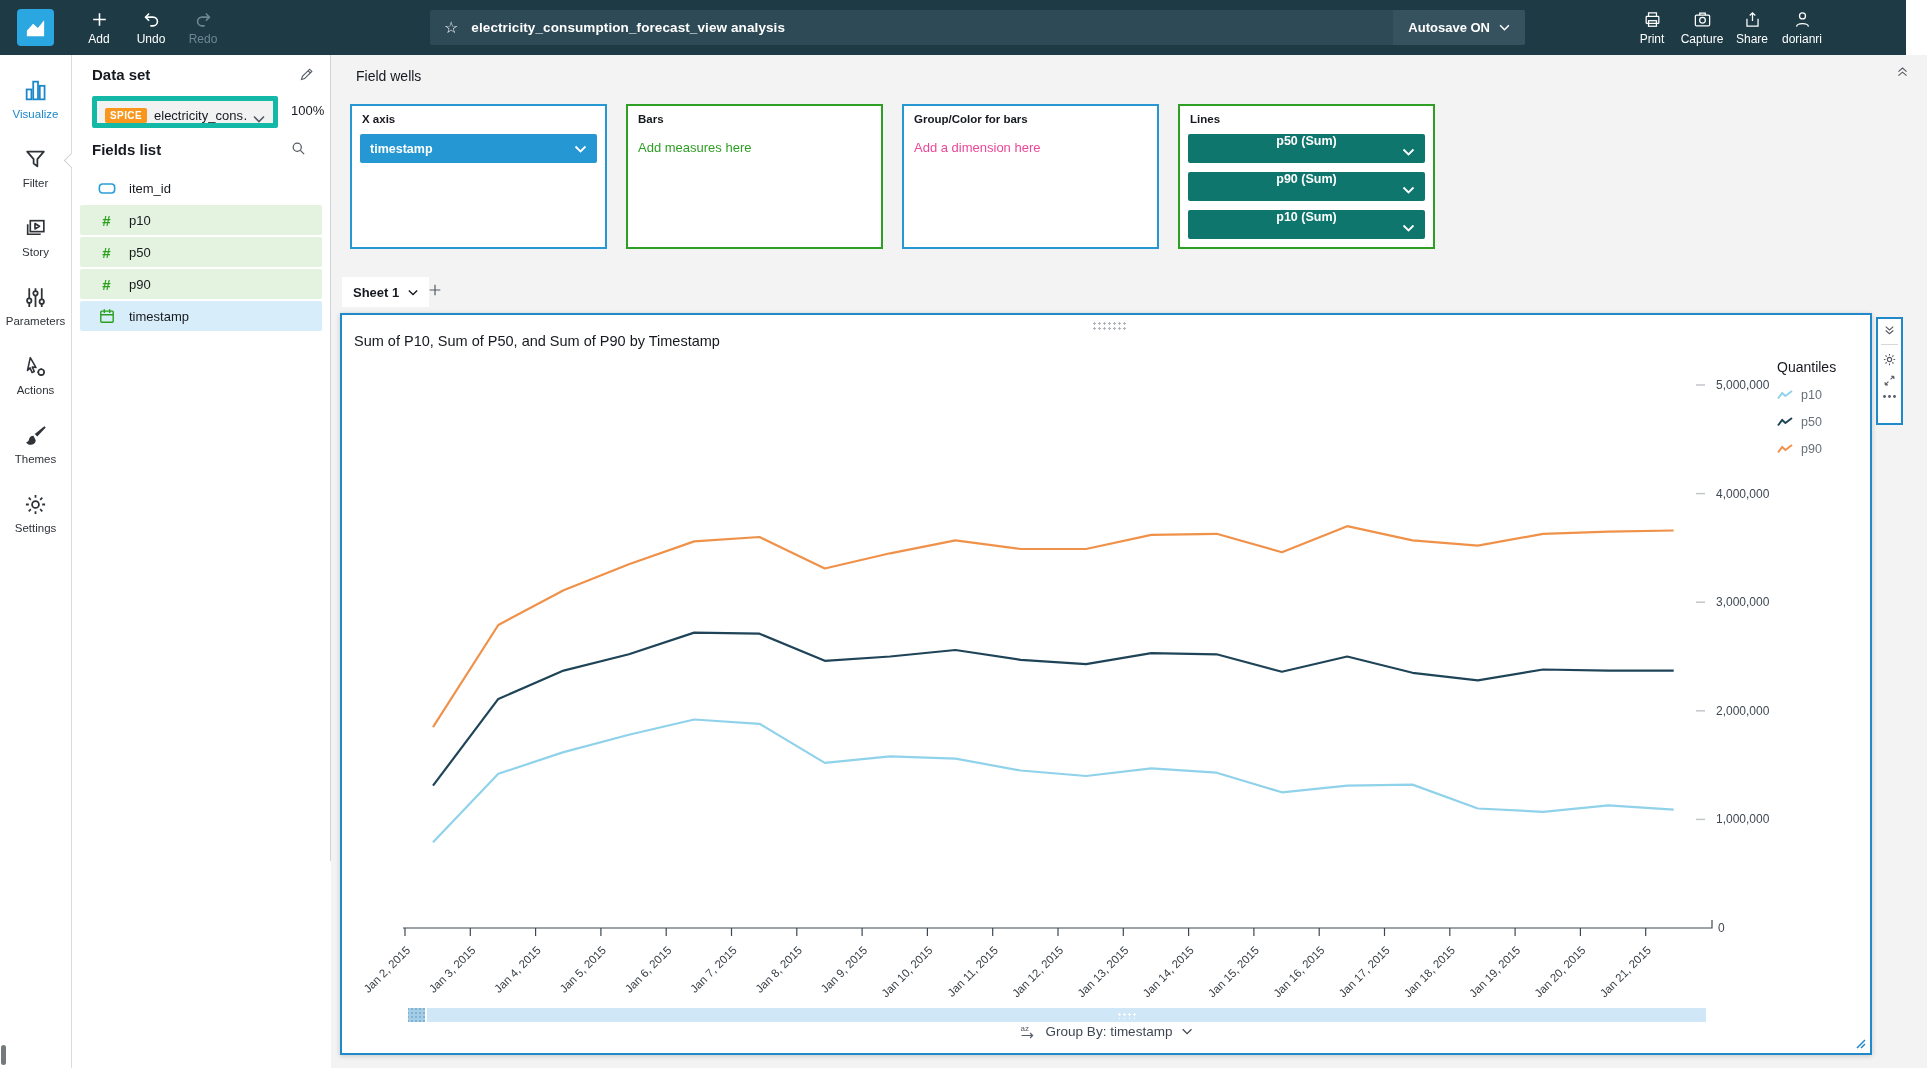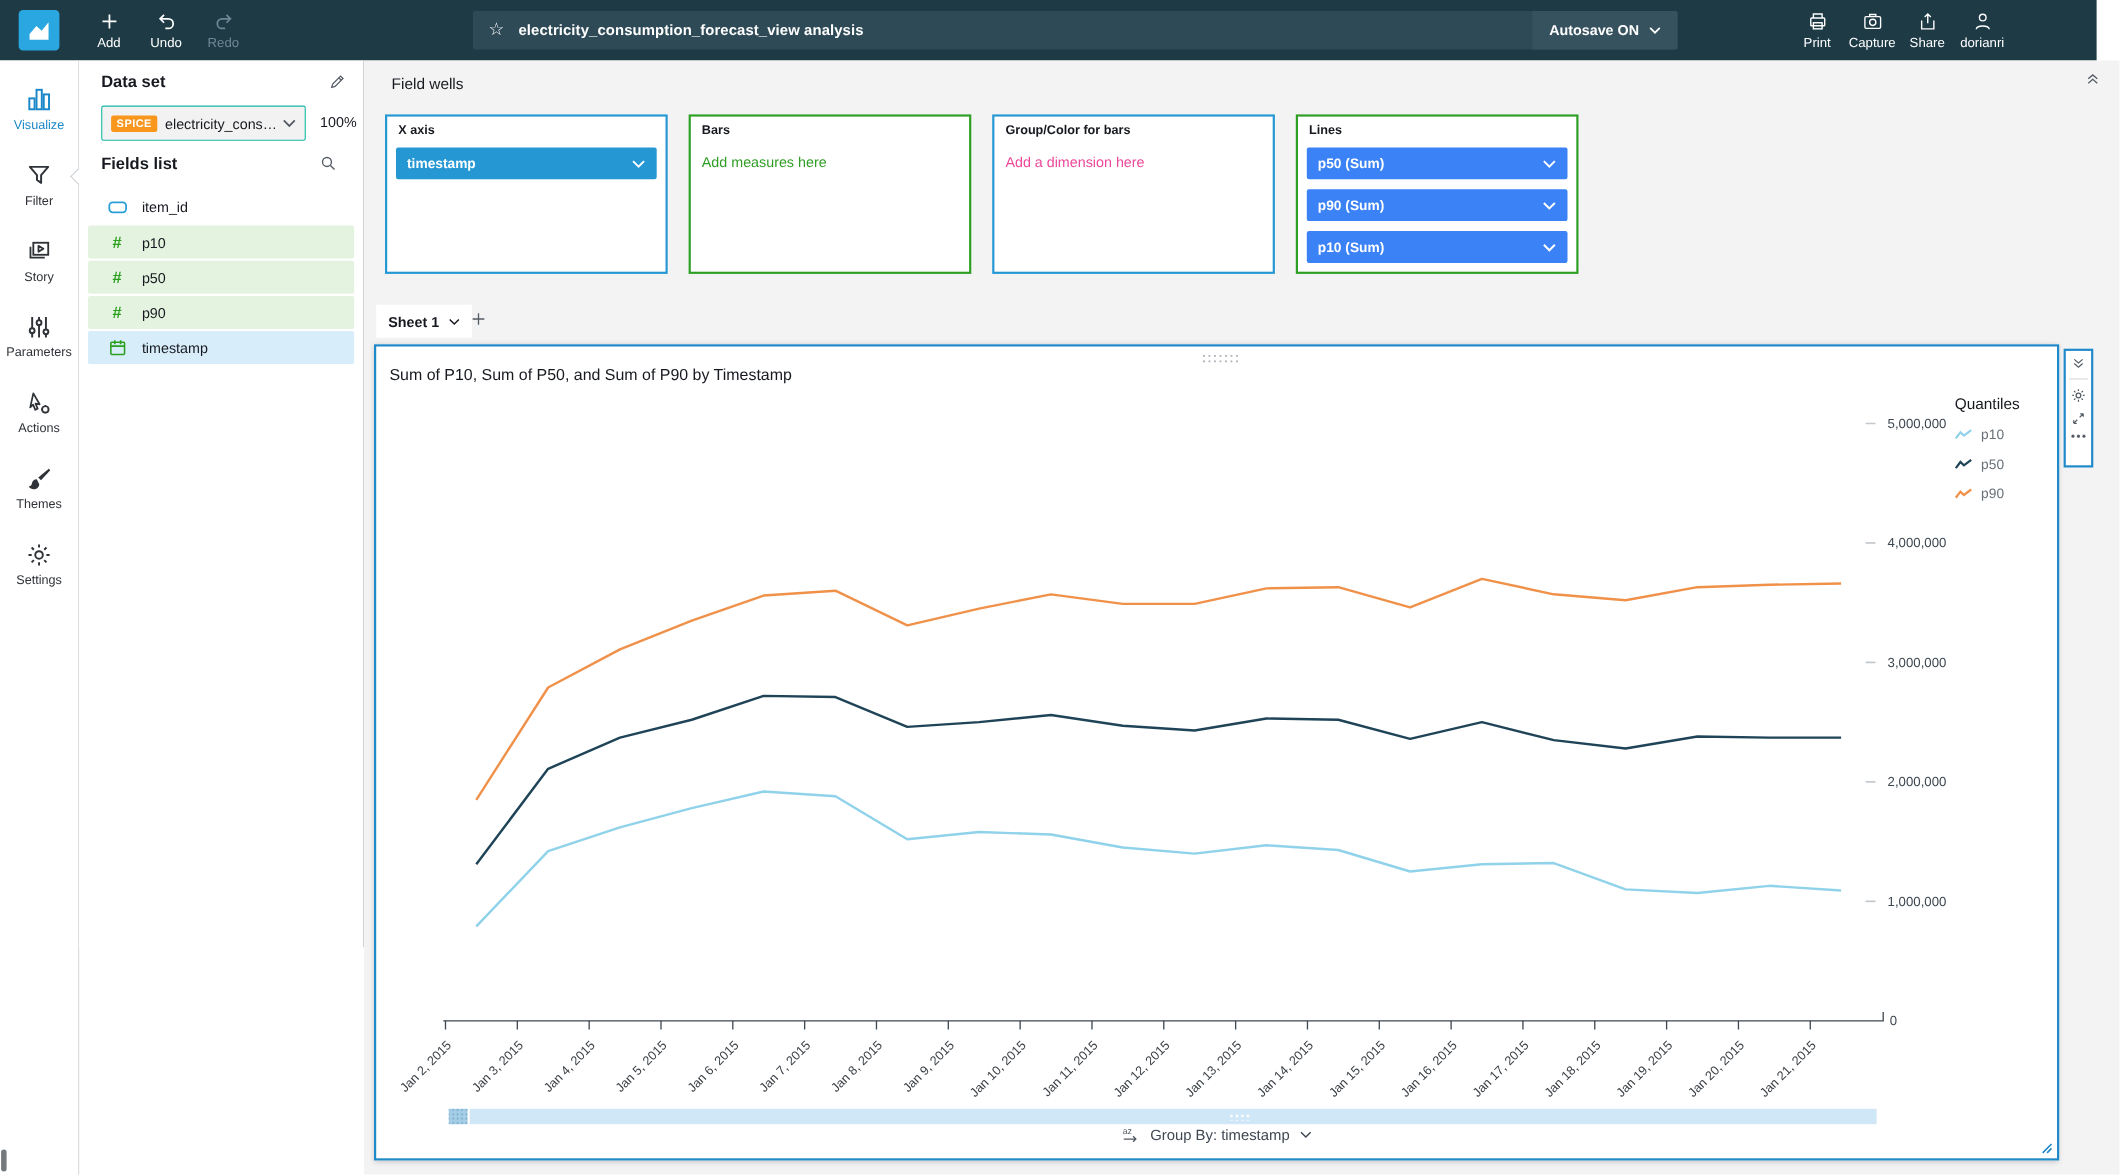--- a/index.html
+++ b/index.html
@@ -24,21 +24,21 @@
   .rail { position:absolute; left:0; top:55px; width:72px; height:1013px; background:#fff; border-right:1px solid #d9dcde; display:flex; flex-direction:column; align-items:center; padding-top:12px; gap:5px; }
   .rail-item { width:72px; height:64px; display:flex; flex-direction:column; align-items:center; justify-content:center; gap:5px; font-size:11.5px; color:#2f3338; cursor:pointer; }
   .rail-item svg { width:25px; height:25px; }
   .rail-item.active { color:#1a87c9; }
 
   
   .panel { position:absolute; left:72px; top:55px; width:259px; height:806px; background:#fff; border-right:1px solid #cfd3d6; }
   .panel-notch { position:absolute; left:-6px; top:100px; width:11px; height:11px; background:#fff; border-left:1px solid #cfd3d6; border-bottom:1px solid #cfd3d6; transform:rotate(45deg); }
   .ds-header { position:absolute; left:20px; top:11px; right:16px; display:flex; justify-content:space-between; align-items:center; font-size:15px; font-weight:bold; color:#16191f; }
   .pencil { color:#545b64; cursor:pointer; }
-  .ds-select { position:absolute; left:20px; top:41px; width:186px; height:32px; background:#f2f2f2; border:1px solid #14b8a6; border-radius:2px; display:flex; align-items:center; padding:0 8px; gap:7px; cursor:pointer; }
+  .ds-select { position:absolute; left:20px; top:41px; width:186px; height:32px; background:#f2f2f2; border:5px solid #14b8a6; border-radius:2px; display:flex; align-items:flex-end; padding:0 8px; gap:7px; cursor:pointer; }
   .spice { background:#f8961d; color:#fff; font-size:10px; font-weight:bold; padding:2px 5px; border-radius:2px; letter-spacing:.4px; flex:none; }
   .ds-name { font-size:13px; color:#16191f; white-space:nowrap; overflow:hidden; }
   .ds-select .chev { margin-left:auto; color:#545b64; flex:none; }
   .zoom-label { position:absolute; left:219px; top:48px; font-size:13px; color:#16191f; }
   .fields-header { position:absolute; left:20px; top:86px; font-size:15px; font-weight:bold; color:#16191f; }
   .search-ico { position:absolute; left:219px; top:86px; color:#545b64; cursor:pointer; }
   .fields-list { position:absolute; left:8px; right:8px; top:118px; }
   .field-row { height:30px; margin-bottom:2px; border-radius:2px; display:flex; align-items:center; padding-left:17px; gap:13px; font-size:13px; color:#16191f; cursor:pointer; }
   .field-row.hl-green { background:#e4f3df; }
   .field-row.hl-blue { background:#d7edf9; }
@@ -47,21 +47,21 @@
 
   
   .main { position:absolute; left:331px; top:55px; width:1596px; height:1013px; background:#f3f3f3; }
   .fw-header { position:absolute; left:25px; top:13px; font-size:14px; color:#16191f; }
   .fw-collapse { position:absolute; right:17px; top:9px; color:#545b64; cursor:pointer; }
   .wells { position:absolute; left:19px; top:49px; display:flex; gap:19px; }
   .well { width:257px; height:145px; background:#fff; border:2px solid #2597d3; position:relative; }
   .well.green { border-color:#2e9e24; }
   .well-label { position:absolute; left:10px; top:7px; font-size:11.5px; font-weight:bold; color:#16191f; }
   .pill { position:absolute; left:8px; right:8px; height:29px; border-radius:2px; background:#2597d3; display:flex; align-items:center; padding:0 10px; color:#fff; font-size:12.5px; font-weight:bold; cursor:pointer; }
-  .pill.green { background:#3b82f6; }
+  .pill.green { background:#0f766e;flex-direction:column; }
   .pill .chev { margin-left:auto; }
   .well-ph { position:absolute; left:10px; top:34px; font-size:13px; cursor:pointer; }
   .ph-green { color:#2e9e24; }
   .ph-blue { color:#ec4899; }
 
   .sheet-tab { position:absolute; left:11px; top:222px; height:30px; background:#fff; display:flex; align-items:center; gap:9px; padding:0 11px; font-size:13px; font-weight:bold; color:#16191f; cursor:pointer; }
   .sheet-add { position:absolute; left:96px; top:227px; color:#545b64; cursor:pointer; }
 
   
   .visual-wrap { position:absolute; left:9px; top:258px; width:1532px; height:742px; }

